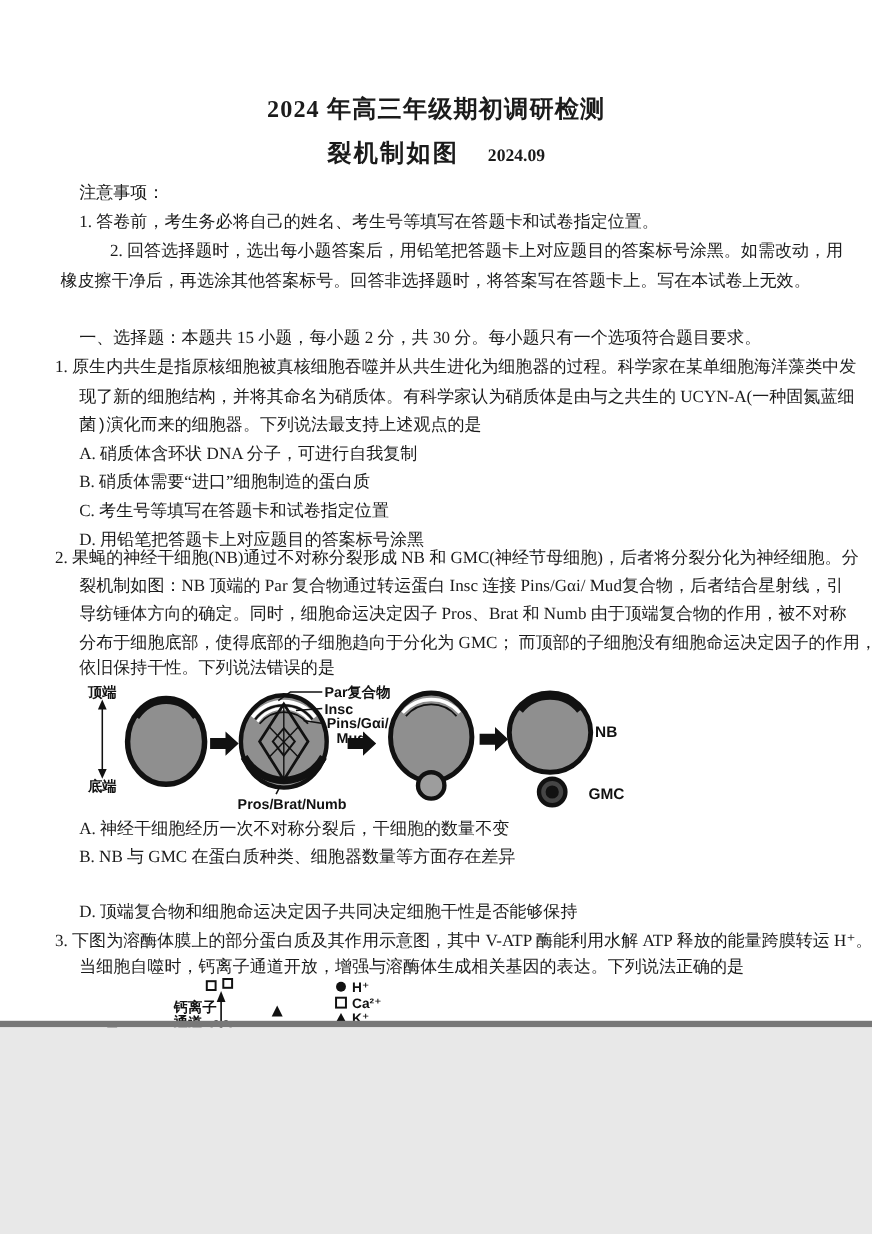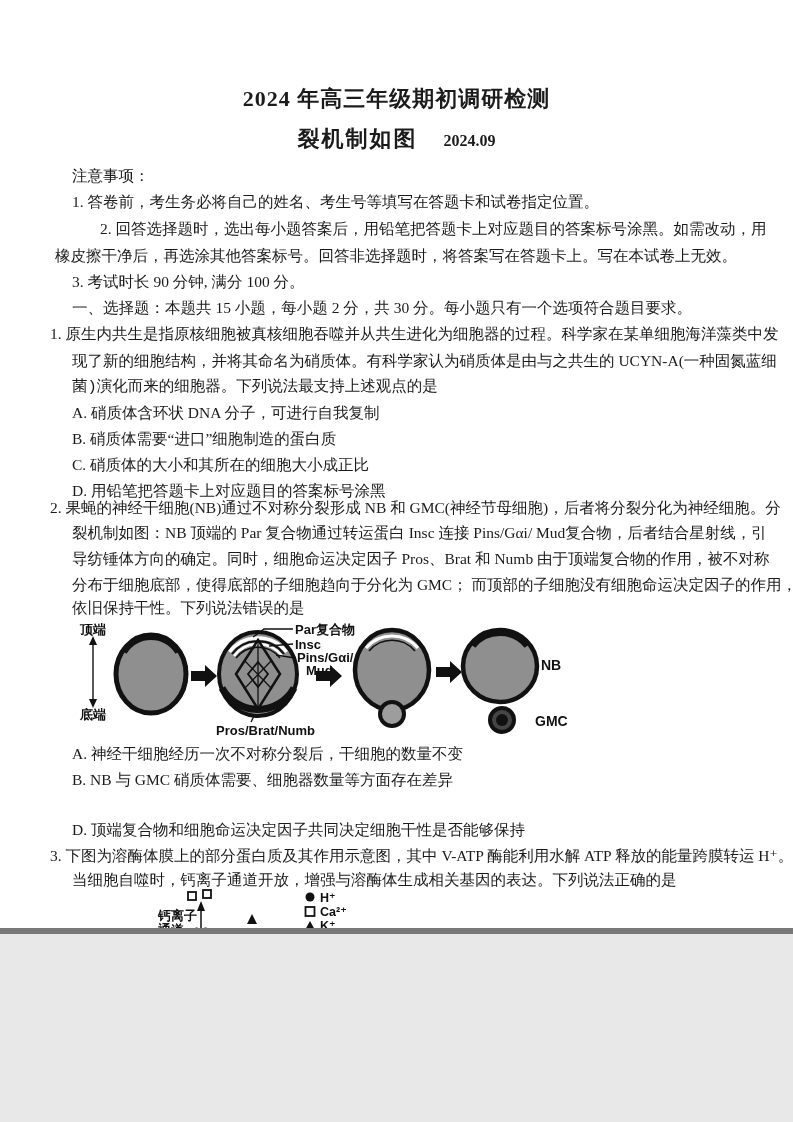--- a/index.html
+++ b/index.html
@@ -31,30 +31,29 @@
   <div class="title">2024 年高三年级期初调研检测</div>
   <div class="subtitle-row">
     <span class="subtitle">裂机制如图</span>
     <span class="exam-date">2024.09</span>
   </div>
 
   <div class="ln" style="top:166px;left:72px;">注意事项：</div>
   <div class="ln" style="top:192px;left:72px;">1. 答卷前，考生务必将自己的姓名、考生号等填写在答题卡和试卷指定位置。</div>
   <div class="ln" style="top:219px;left:100px;">2. 回答选择题时，选出每小题答案后，用铅笔把答题卡上对应题目的答案标号涂黑。如需改动，用</div>
   <div class="ln" style="top:246px;left:55px;">橡皮擦干净后，再选涂其他答案标号。回答非选择题时，将答案写在答题卡上。写在本试卷上无效。</div>
-  <div class="ln" style="top:272px;left:72px;">3. 考试时长 90 分钟, 满分 100 分。</div>
 
   <div class="ln" style="top:298px;left:72px;">一、选择题：本题共 15 小题，每小题 2 分，共 30 分。每小题只有一个选项符合题目要求。</div>
 
   <div class="ln" style="top:324px;left:50px;">1. 原生内共生是指原核细胞被真核细胞吞噬并从共生进化为细胞器的过程。科学家在某单细胞海洋藻类中发</div>
   <div class="ln" style="top:351px;left:72px;">现了新的细胞结构，并将其命名为硝质体。有科学家认为硝质体是由与之共生的 UCYN-A(一种固氮蓝细</div>
   <div class="ln" style="top:377px;left:72px;font-family:Liberation Mono, monospace;">菌)演化而来的细胞器。下列说法最支持上述观点的是</div>
   <div class="ln" style="top:403px;left:72px;">A. 硝质体含环状 DNA 分子，可进行自我复制</div>
   <div class="ln" style="top:429px;left:72px;">B. 硝质体需要“进口”细胞制造的蛋白质</div>
-  <div class="ln" style="top:455px;left:72px;">C. 硝质体的大小和其所在的细胞大小成正比</div>
+  <div class="ln" style="top:455px;left:72px;">C. 考生号等填写在答题卡和试卷指定位置</div>
   <div class="ln" style="top:481px;left:72px;">D. 用铅笔把答题卡上对应题目的答案标号涂黑</div>
 
   <div class="ln" style="top:498px;left:50px;">2. 果蝇的神经干细胞(NB)通过不对称分裂形成 NB 和 GMC(神经节母细胞)，后者将分裂分化为神经细胞。分</div>
   <div class="ln" style="top:523px;left:72px;">裂机制如图：NB 顶端的 Par 复合物通过转运蛋白 Insc 连接 Pins/Gαi/  Mud复合物，后者结合星射线，引</div>
   <div class="ln" style="top:549px;left:72px;text-align:right;">导纺锤体方向的确定。同时，细胞命运决定因子 Pros、Brat 和 Numb 由于顶端复合物的作用，被不对称</div>
   <div class="ln" style="top:575px;left:72px;">分布于细胞底部，使得底部的子细胞趋向于分化为 GMC； 而顶部的子细胞没有细胞命运决定因子的作用，</div>
   <div class="ln" style="top:598px;left:72px;">依旧保持干性。下列说法错误的是</div>
 
   <svg class="fig" style="top:614px;left:58px;" width="520" height="130" viewBox="0 0 520 130">
 
@@ -109,21 +108,21 @@
       <ellipse cx="442" cy="52" rx="37" ry="36" fill="#8f8f8f" stroke="#111" stroke-width="4.5"></ellipse>
       <path d="M 415,32 A 34 33 0 0 1 469,32" fill="none" stroke="#111" stroke-width="6"></path>
       <circle cx="444" cy="106" r="12" fill="#454545" stroke="#111" stroke-width="4"></circle>
       <circle cx="444" cy="106" r="6" fill="#111"></circle>
     </g>
     <text x="483" y="56" font-size="14">NB</text>
     <text x="477" y="112" font-size="14">GMC</text>
   </svg>
 
   <div class="ln" style="top:744px;left:72px;">A. 神经干细胞经历一次不对称分裂后，干细胞的数量不变</div>
-  <div class="ln" style="top:770px;left:72px;">B. NB 与 GMC 硝质体需要、细胞器数量等方面存在差异</div>
+  <div class="ln" style="top:770px;left:72px;">B. NB 与 GMC 在蛋白质种类、细胞器数量等方面存在差异</div>
   <div class="ln" style="top:820px;left:72px;">D. 顶端复合物和细胞命运决定因子共同决定细胞干性是否能够保持</div>
 
   <div class="ln" style="top:846px;left:50px;">3. 下图为溶酶体膜上的部分蛋白质及其作用示意图，其中 V-ATP 酶能利用水解 ATP 释放的能量跨膜转运 H⁺。</div>
   <div class="ln" style="top:870px;left:72px;">当细胞自噬时，钙离子通道开放，增强与溶酶体生成相关基因的表达。下列说法正确的是</div>
 
   <svg class="fig" style="top:888px;left:72px;" width="390" height="175" viewBox="0 0 390 175">
 
     <path d="M 20,114 Q 128,-10 230,114" fill="none" stroke="#111" stroke-width="5"></path>
 
     <g>

